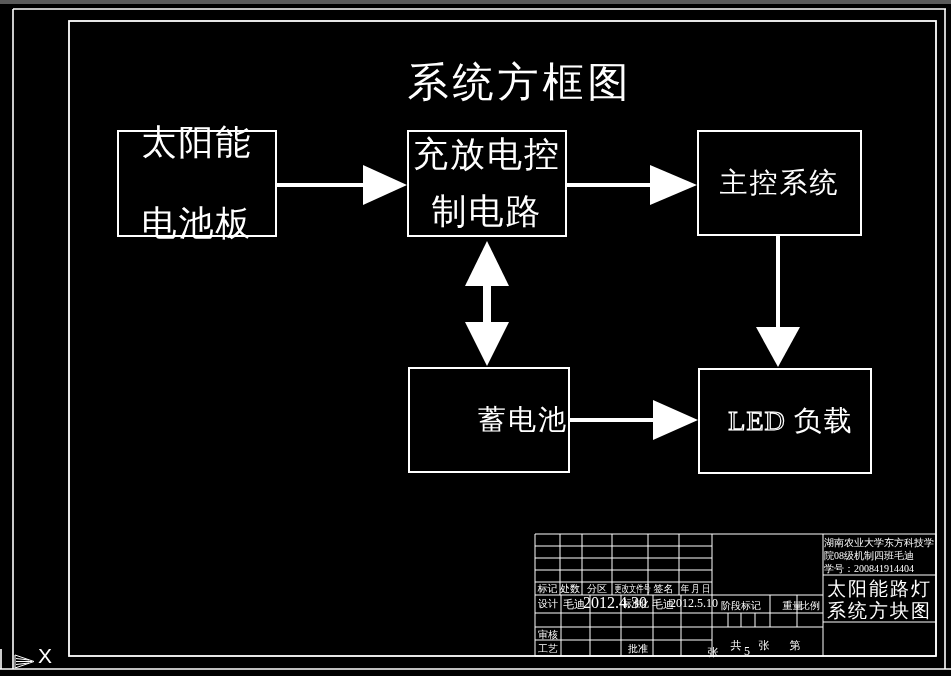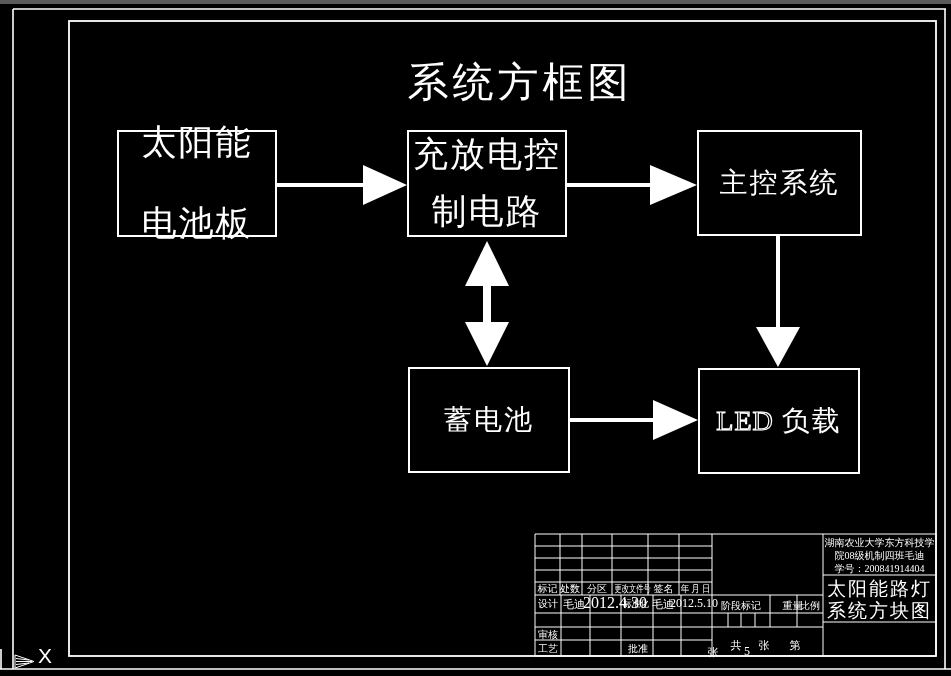--- a/index.html
+++ b/index.html
@@ -13,29 +13,29 @@
   
   .main-title{left:380px;top:55px;width:280px;text-align:center;
     font-size:41px;letter-spacing:4px;}
   .blk{position:absolute;border:2px solid #fff;background:#000;
     display:flex;flex-direction:column;align-items:center;justify-content:center;
     color:#fff;}
   .blk .ln{font-size:35px;line-height:46px;letter-spacing:2px;white-space:nowrap;text-align:center;}
   .b1{left:117px;top:130px;width:156px;height:103px;gap:35px;}
   .b2{left:407px;top:130px;width:156px;height:103px;justify-content:space-between;}
   .b3{left:697px;top:130px;width:161px;height:102px;}
-  .b4{left:408px;top:367px;width:158px;height:102px;}
-  .b5{left:698px;top:368px;width:158px;height:102px;}
+  .b4{left:408px;top:367px;width:158px;height:102px;align-items:flex-end;}
+  .b5{left:698px;top:368px;width:158px;height:102px;padding-left:12px;}
   .b3 .ln,.b4 .ln,.b5 .ln{font-size:28px;}
   .led-outline{color:transparent;-webkit-text-stroke:1.2px #fff;letter-spacing:1px;margin-right:8px;}
   
   .tb{font-size:10px;line-height:12px;text-align:center;}
   .squish{transform:scaleX(0.72);transform-origin:center;}
   .squish85{transform:scaleX(0.85);transform-origin:center;}
-  .school{left:824px;top:536px;width:111px;text-align:center;font-size:10px;line-height:13px;}
+  .school{left:824px;top:536px;width:111px;text-align:left;font-size:10px;line-height:13px;}
   .school div{white-space:nowrap;}
   .dwgtitle{left:824px;top:578px;width:111px;text-align:center;font-size:19px;line-height:22px;letter-spacing:2px;}
   .ucs-x{left:38px;top:644px;font-size:21px;font-family:"Liberation Sans","DejaVu Sans",sans-serif;}
 </style>
 </head>
 <body>
 
 <div id="canvas">
 
   <svg class="layer" viewBox="0 0 951 676" xmlns="http://www.w3.org/2000/svg">

